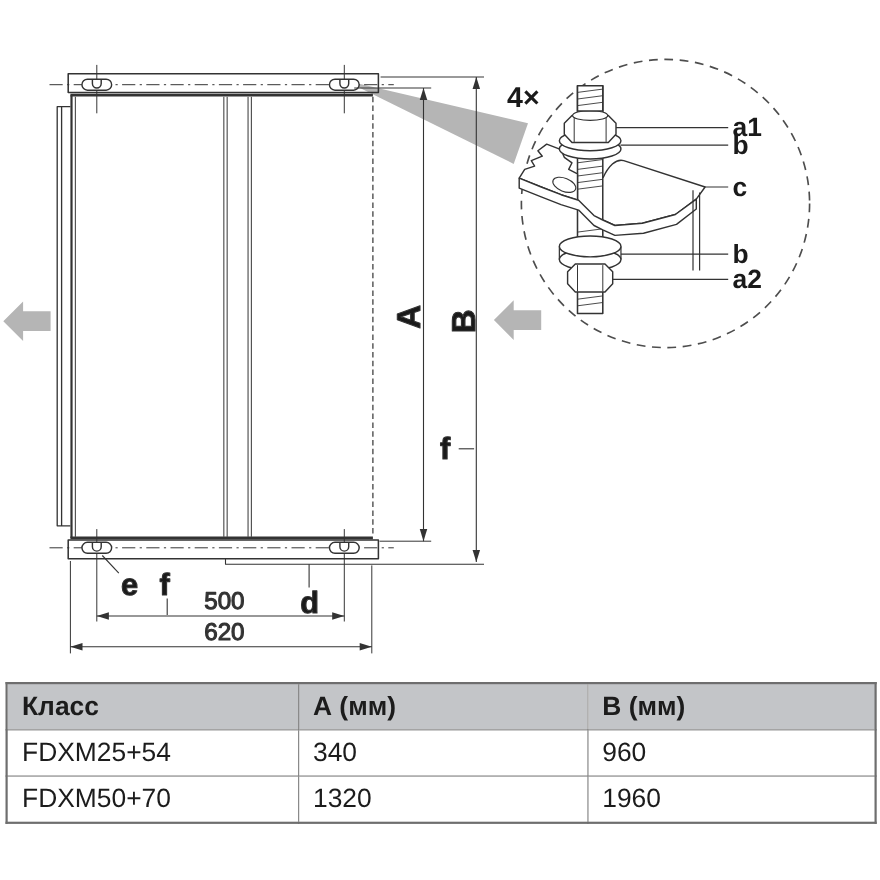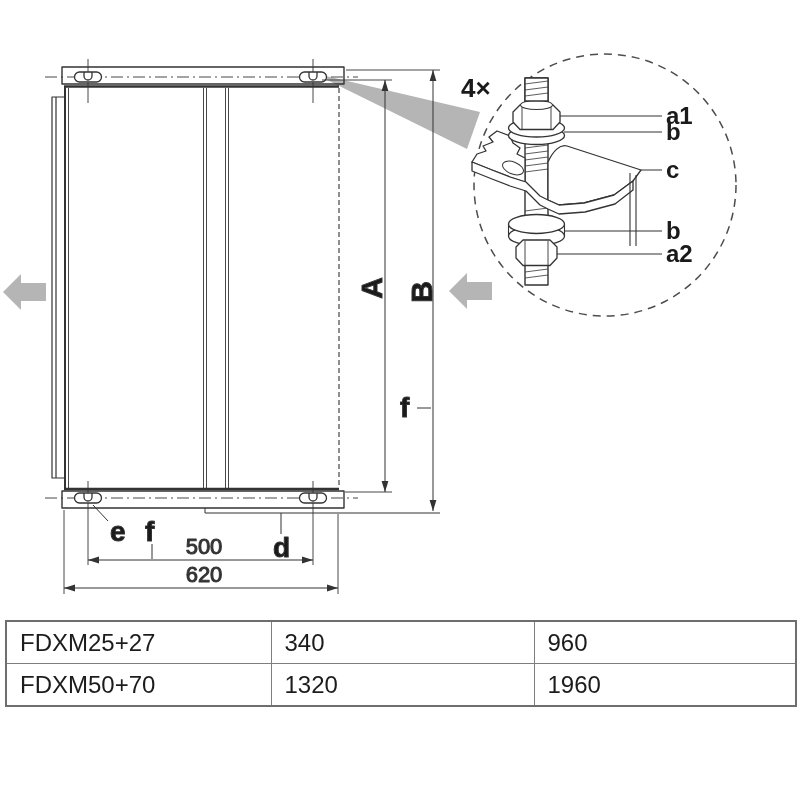--- a/index.html
+++ b/index.html
@@ -192,21 +192,26 @@
 </svg>
 
 <table id="spec-table">
   <colgroup>
         <col class="c1">
         <col class="c2">
         <col class="c3">
       </colgroup>
   <tbody>
     <tr>
-      <td>FDXM25+27</td>
+      <th>Класс</th>
+      <th>А (мм)</th>
+      <th>В (мм)</th>
+    </tr>
+    <tr>
+      <td>FDXM25+54</td>
       <td>340</td>
       <td>960</td>
     </tr>
     <tr>
       <td>FDXM50+70</td>
       <td>1320</td>
       <td>1960</td>
     </tr>
   </tbody>
 </table>

